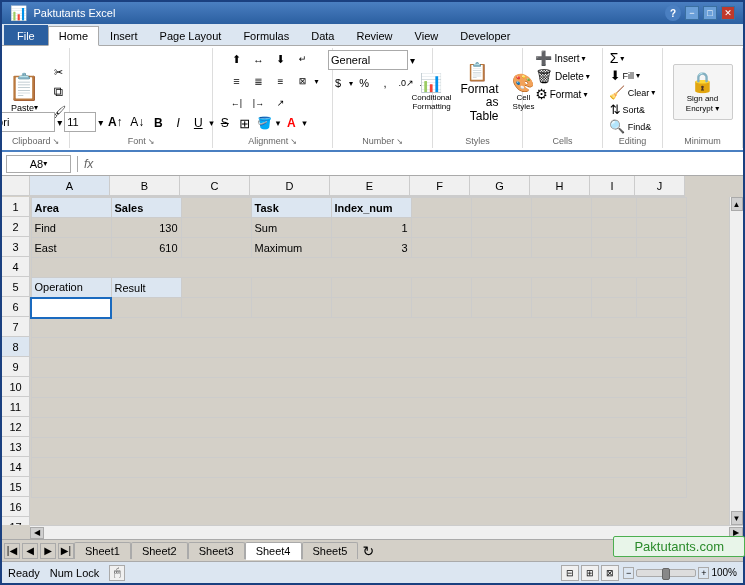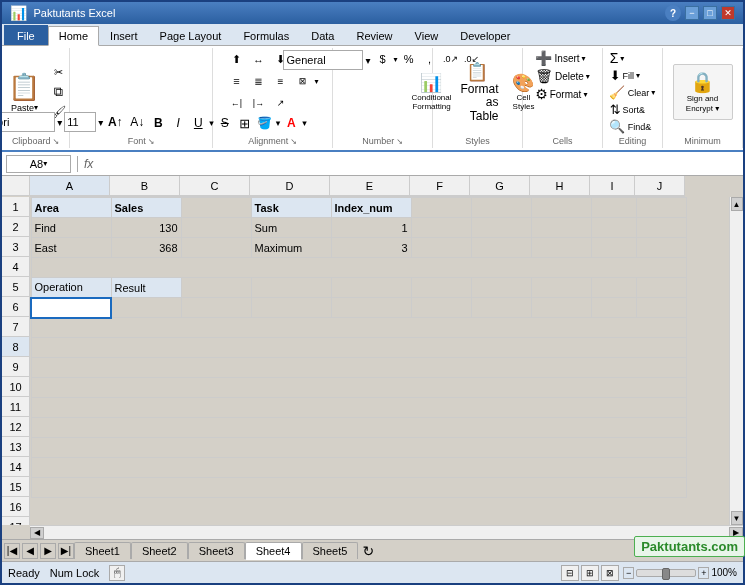--- a/index.html
+++ b/index.html
@@ -250,24 +250,24 @@
       display: flex;
       align-items: center;
       gap: 4px;
     }
 
     .watermark {
       position: fixed;
       bottom: 28px;
       right: 0px;
       font-size: 13px;
-      font-weight: bold;
+      font-weight: normal;
       color: #2a8a2a;
       background: #e8f5e9;
-      padding: 2px 6px;
+      padding: 2px 20px;
       border: 1px solid #4caf50;
       border-radius: 2px;
       z-index: 100;
     }
 
     .dropdown-arrow { font-size: 8px; }
 
     .styles-btn {
       width: 44px; height: 56px;
       display: flex; flex-direction: column;
@@ -384,21 +384,21 @@
           <span class="rb-btn-sm" style="font-size:9px;">|→</span>
           <span class="rb-btn-sm" style="font-size:9px;">↗</span>
         </div>
       </div>
       <div class="ribbon-group-label">
         Alignment <span class="ribbon-group-label-arrow">↘</span>
       </div>
     </div>
 
     <div class="ribbon-group number-group">
-      <div class="ribbon-group-content" style="align-items:flex-start;">
+      <div class="ribbon-group-content" style="flex-direction:column; align-items:flex-start;">
         <div class="font-row">
           <input class="number-format-box" value="General" readonly="" style="">
           <span style="font-size:10px; cursor:pointer;">▾</span>
         </div>
         <div class="font-row" style="gap:1px;">
           <span class="rb-btn-sm" style="font-size:11px;">$</span>
           <span style="font-size:8px;">▾</span>
           <span class="rb-btn-sm" style="font-size:11px;">%</span>
           <span class="rb-btn-sm" style="font-size:11px;">,</span>
           <span class="rb-btn-sm" style="font-size:9px;">.0↗</span>
@@ -569,21 +569,21 @@
                 <td style="width:60px; border:1px solid #ccc; height:20px; padding:0 3px; font-size:11px;"></td>
                 <td style="width:60px; border:1px solid #ccc; height:20px; padding:0 3px; font-size:11px;"></td>
                 <td style="width:60px; border:1px solid #ccc; height:20px; padding:0 3px; font-size:11px;"></td>
                 <td style="width:45px; border:1px solid #ccc; height:20px; padding:0 3px; font-size:11px;"></td>
                 <td style="width:50px; border:1px solid #ccc; height:20px; padding:0 3px; font-size:11px;"></td>
               </tr>
 
 
               <tr>
                 <td style="width:80px; border:1px solid #ccc; height:20px; padding:0 3px; font-size:11px;">East</td>
-                <td style="width:70px; border:1px solid #ccc; height:20px; padding:0 3px; font-size:11px; text-align:right;">368</td>
+                <td style="width:70px; border:1px solid #ccc; height:20px; padding:0 3px; font-size:11px; text-align:right;">610</td>
                 <td style="width:70px; border:1px solid #ccc; height:20px; padding:0 3px; font-size:11px;"></td>
                 <td style="width:80px; border:1px solid #ccc; height:20px; padding:0 3px; font-size:11px;">Maximum</td>
                 <td style="width:80px; border:1px solid #ccc; height:20px; padding:0 3px; font-size:11px; text-align:right;">3</td>
                 <td style="width:60px; border:1px solid #ccc; height:20px; padding:0 3px; font-size:11px;"></td>
                 <td style="width:60px; border:1px solid #ccc; height:20px; padding:0 3px; font-size:11px;"></td>
                 <td style="width:60px; border:1px solid #ccc; height:20px; padding:0 3px; font-size:11px;"></td>
                 <td style="width:45px; border:1px solid #ccc; height:20px; padding:0 3px; font-size:11px;"></td>
                 <td style="width:50px; border:1px solid #ccc; height:20px; padding:0 3px; font-size:11px;"></td>
               </tr>
 

